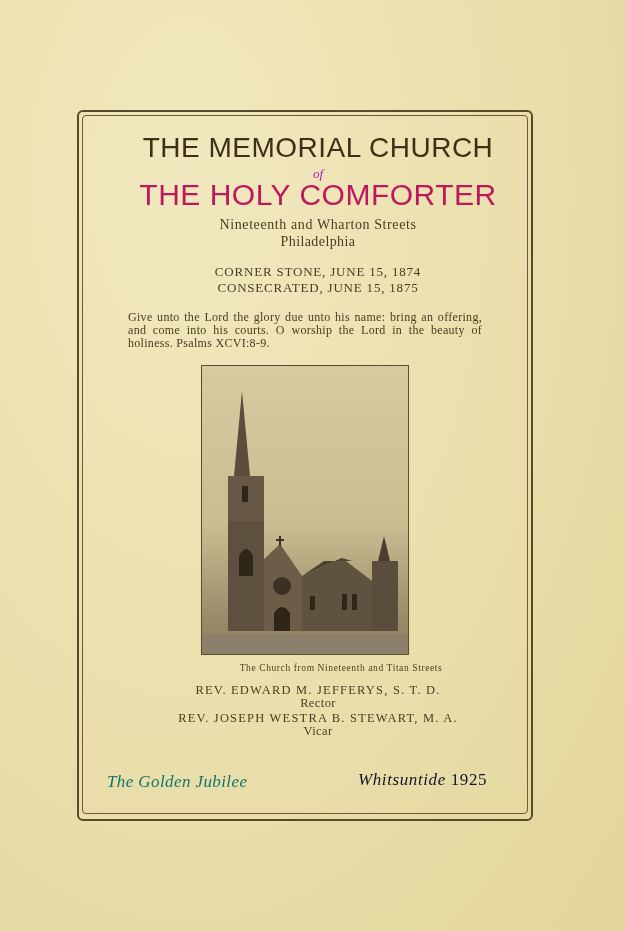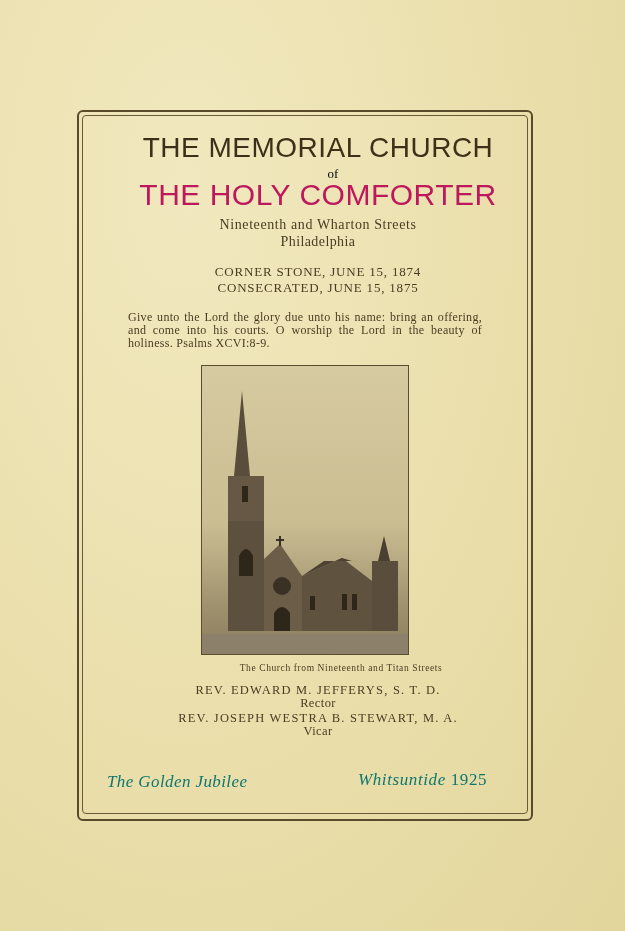--- a/index.html
+++ b/index.html
@@ -14,40 +14,40 @@
   .frame-outer {
     position:absolute; left:77px; top:110px; width:452px; height:707px;
     border:2px solid #5a4a2c; border-radius:6px;
   }
   .frame-inner {
     position:absolute; left:82px; top:115px; width:444px; height:697px;
     border:1px solid #6a5a38; border-radius:4px;
   }
   .center { position:absolute; left:82px; width:472px; text-align:center; }
   .title1 { top:132px; font-size:28px; letter-spacing:0.5px; color:#3e3018; font-family:"Liberation Sans","DejaVu Sans",sans-serif; font-weight:normal; }
-  .of { top:166px; font-size:13px; color:#000000;padding-left:15px; }
+  .of { top:166px; font-size:13px; font-style:italic; color:#a21caf; }
   .title2 { top:178px; font-size:30px; letter-spacing:0.5px; color:#be185d; font-family:"Liberation Sans","DejaVu Sans",sans-serif; }
   .addr1 { top:217px; font-size:14px; letter-spacing:0.6px; }
   .addr2 { top:234px; font-size:14px; letter-spacing:0.4px; }
   .date1 { top:264px; font-size:13px; letter-spacing:0.8px; }
   .date2 { top:280px; font-size:13px; letter-spacing:0.8px;text-align:center; }
   .psalm { position:absolute; left:128px; width:354px; top:311px; font-size:12px; line-height:13px; letter-spacing:0.3px; text-align:justify; text-align-last:left; }
   .photo {
     position:absolute; left:201px; top:365px; width:206px; height:288px;
     border:1px solid #5c4c2e;
     background: linear-gradient(180deg,#d6caa0 0%,#cbbd92 55%,#9d8f6c 85%,#8c7e5e 100%);
     overflow:hidden;
   }
   .caption { top:663px; font-size:9.5px; letter-spacing:0.6px;padding-left:23px; }
   .rector-name { top:683px; font-size:12.5px; letter-spacing:1.2px; }
   .rector-title { top:696px; font-size:12.5px; letter-spacing:0.4px; }
   .vicar-name { top:711px; font-size:12.5px; letter-spacing:1.2px; }
   .vicar-title { top:724px; font-size:12.5px; letter-spacing:0.4px;font-family:Liberation Serif, serif; }
   .footer-left { position:absolute; left:107px; top:772px; font-size:17px; font-style:italic; letter-spacing:0.4px; color:#0f766e; }
-  .footer-right { position:absolute; left:358px; top:770px; font-size:17px; letter-spacing:0.6px; color:#0f766e; }
+  .footer-right { position:absolute; left:358px; top:770px; font-size:17px; letter-spacing:0.6px; color:#0f172a; }
   .footer-right .word { font-style:italic; }
 </style>
 </head>
 <body>
 
 <div class="frame-outer"></div>
 <div class="frame-inner"></div>
 
 <div class="center title1">THE MEMORIAL CHURCH</div>
 <div class="center of">of</div>

